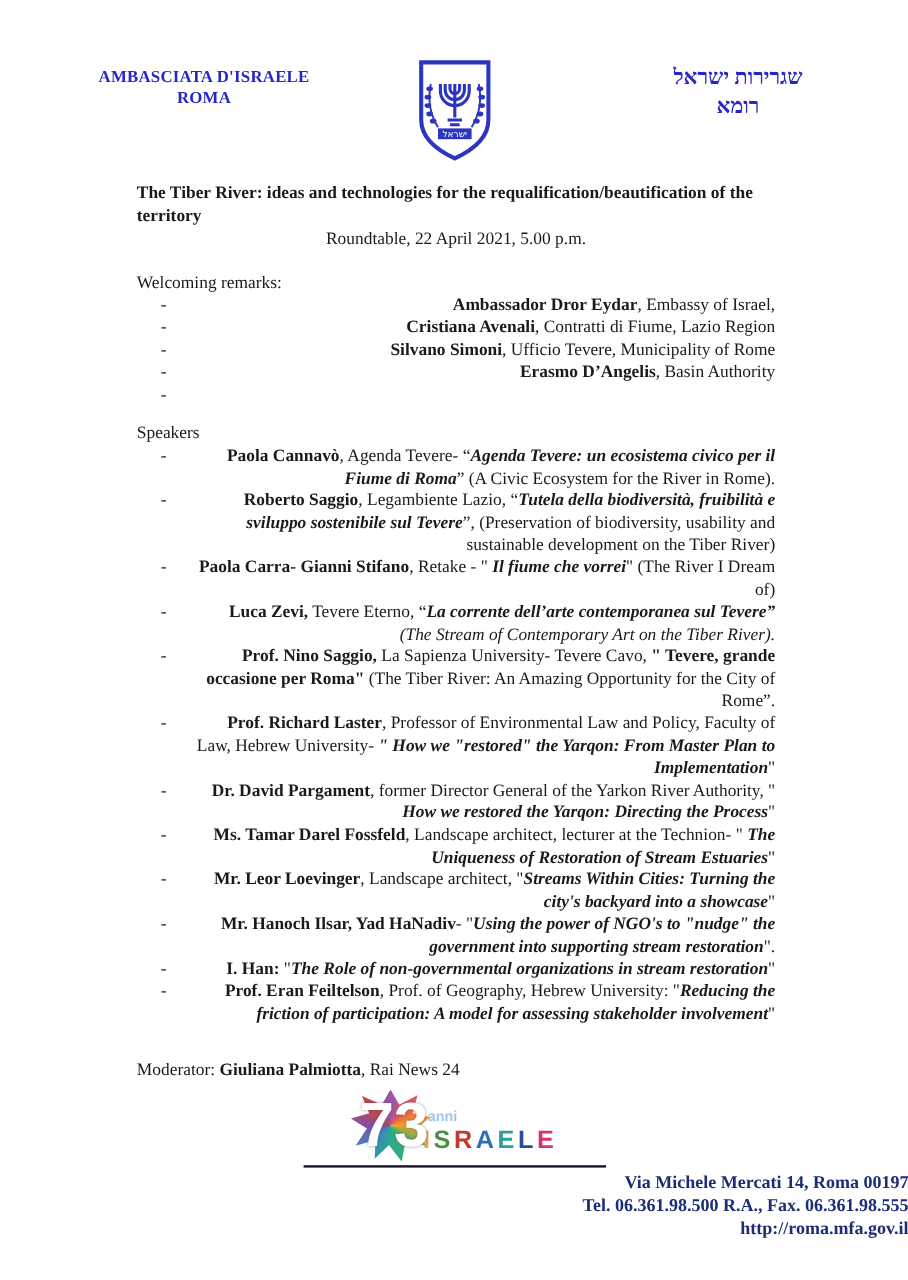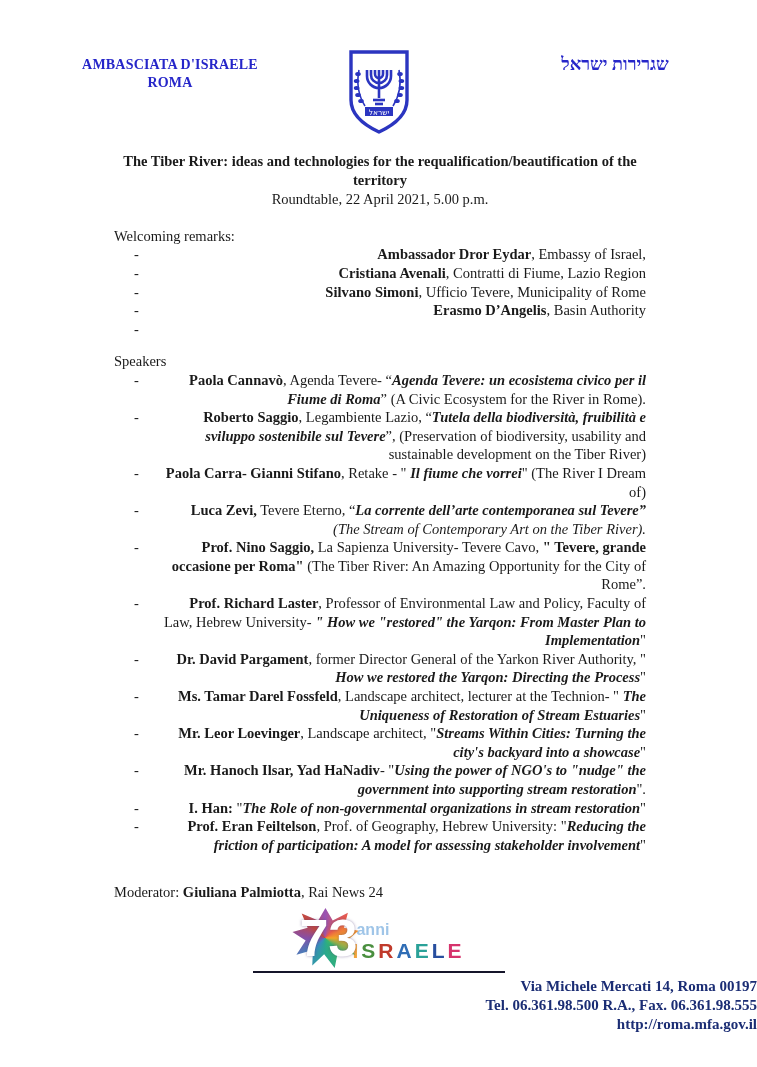--- a/index.html
+++ b/index.html
@@ -18,21 +18,21 @@
     color:#2626c9;letter-spacing:.2px;
   }
   .emblem-wrap{position:absolute;left:338px;top:48px;width:82px;height:88px;}
   .embassy-right{
     position:absolute;right:52px;top:52px;width:180px;
     text-align:center;font-weight:bold;font-size:18px;line-height:24px;
     color:#2626c9;direction:rtl;
   }
   
   .content{position:absolute;left:114px;top:152px;width:532px;font-size:14.5px;line-height:18.6px;}
-  .doc-title{font-weight:bold;text-align:center;}
+  .doc-title{font-weight:bold;text-align:left;}
   .doc-subtitle{text-align:center;margin-top:1px;}
   .section-heading{margin-top:18px;}
   .speakers-block{margin-top:14px;}
   .li{display:flex;}
   .dash{margin-left:20px;width:28px;flex:none;}
   .litext{flex:1;text-align:right;}
   .s-b{font-weight:bold;}
   .s-bi{font-weight:bold;font-style:italic;}
   .s-i{font-style:italic;}
   .moderator{margin-top:29px;}
@@ -45,21 +45,21 @@
     background:conic-gradient(#8e44ad,#e74c3c,#f39c12,#27ae60,#16a085,#2980b9,#7b3fa0,#c0392b,#8e44ad);
     clip-path:polygon(50% 0%,61% 21%,84% 8%,78% 33%,100% 38%,82% 55%,95% 78%,69% 72%,64% 100%,48% 77%,30% 96%,31% 70%,6% 78%,20% 54%,0% 40%,23% 33%,14% 9%,39% 21%);
     opacity:.92;
   }
   .logo-number{
     position:absolute;left:7px;top:4px;width:56px;
     font-family:"Liberation Sans",sans-serif;font-weight:bold;font-size:52px;line-height:52px;
     color:#ffffff;text-shadow:0 0 3px rgba(80,60,120,.55);text-align:center;
   }
   .logo-right{display:flex;flex-direction:column;align-items:flex-start;padding-bottom:2px;}
-  .logo-anni{font-family:"Liberation Sans",sans-serif;font-size:16px;line-height:12px;font-weight:bold;margin-left:4px;}
+  .logo-anni{font-family:"Liberation Sans",sans-serif;font-size:12px;line-height:12px;font-weight:bold;margin-left:4px;}
   .logo-name{font-family:"Liberation Sans",sans-serif;font-weight:800;font-size:21px;line-height:30px;letter-spacing:3px;}
   .footer-rule{width:252px;border-top:2px solid #15152a;margin:3px auto 4px auto;}
   .contact{font-weight:bold;font-size:15px;line-height:19px;color:#1b2d74;text-align:right;}
   .contact .website{color:#1b2d74;text-decoration:none;}
 </style>
 </head>
 <body>
 
 <div class="page">
 
@@ -95,20 +95,21 @@
         <path d="M35 52 h12"></path>
         <path d="M37 56 h8"></path>
       </g>
       <rect x="27" y="59" width="28" height="9" fill="#2b35c0"></rect>
       <text x="41" y="66.5" text-anchor="middle" font-size="7.5" fill="#ffffff" font-family="DejaVu Sans, sans-serif">ישראל</text>
     </svg>
   </div>
 
   <div class="embassy-right">
     <div>שגרירות ישראל</div>
+    <div>רומא</div>
   </div>
 
   <div class="content">
     <div class="doc-title">The Tiber River: ideas and technologies for the requalification/beautification of the territory</div>
     <div class="doc-subtitle">Roundtable, 22 April 2021, 5.00 p.m.</div>
 
     <div class="section-heading">Welcoming remarks:</div>
     <div>
         <div class="li">
           <span class="dash">-</span>

